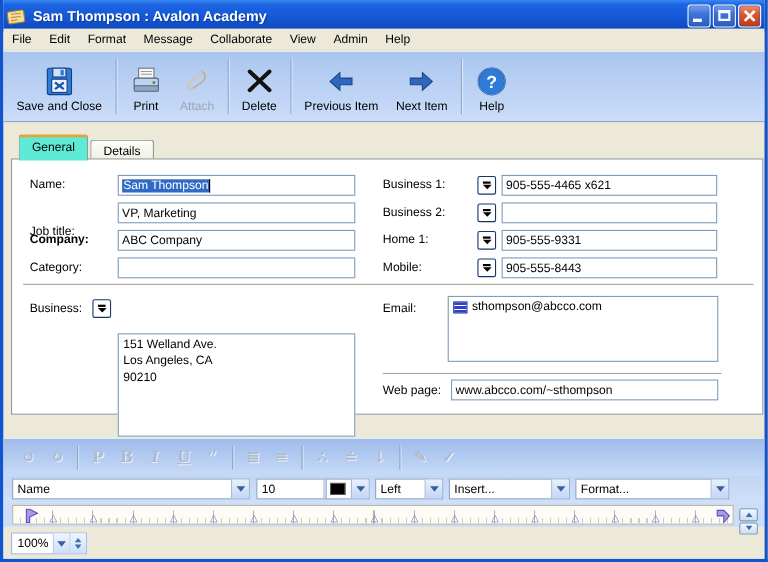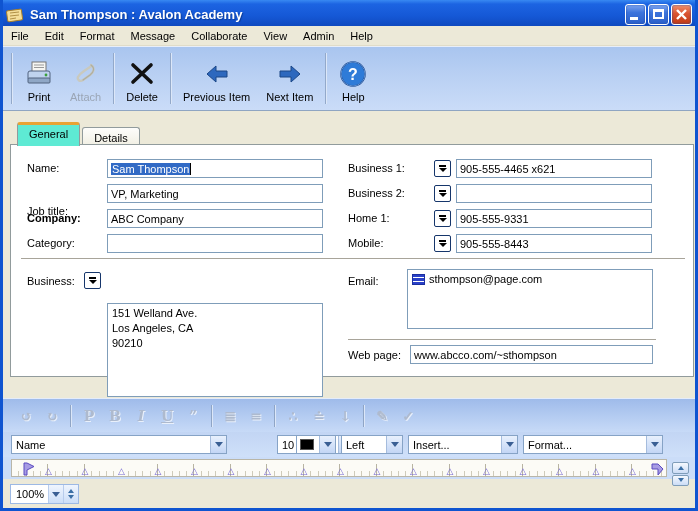--- a/index.html
+++ b/index.html
@@ -212,20 +212,33 @@
     <span class="menu-item">Edit</span>
     <span class="menu-item">Format</span>
     <span class="menu-item">Message</span>
     <span class="menu-item">Collaborate</span>
     <span class="menu-item">View</span>
     <span class="menu-item">Admin</span>
     <span class="menu-item">Help</span>
   </div>
 
   <div class="toolbar">
+    <div class="tbtn">
+      <div class="ticon">
+          <svg width="30" height="30" viewBox="0 0 30 30">
+        <rect x="4" y="3" width="22" height="24" rx="2" fill="#2E7BD8" stroke="#123E86"></rect>
+        <rect x="9" y="3" width="12" height="8" fill="#CFE2F8" stroke="#123E86"></rect>
+        <rect x="16" y="4.5" width="3" height="5" fill="#2E7BD8"></rect>
+        <rect x="8" y="13" width="14" height="12" fill="#EAF3FD" stroke="#123E86"></rect>
+        <line x1="11" y1="16" x2="19" y2="22" stroke="#1B54B0" stroke-width="2"></line>
+        <line x1="19" y1="16" x2="11" y2="22" stroke="#1B54B0" stroke-width="2"></line>
+      </svg>
+        </div>
+      <span>Save and Close</span>
+    </div>
     <div class="tsep"></div>
     <div class="tbtn">
       <div class="ticon">
           <svg width="30" height="30" viewBox="0 0 30 30">
         <rect x="8" y="3" width="14" height="10" fill="#F6F6F2" stroke="#777"></rect>
         <line x1="10" y1="6" x2="20" y2="6" stroke="#999"></line>
         <line x1="10" y1="8.5" x2="20" y2="8.5" stroke="#999"></line>
         <rect x="4" y="12" width="22" height="9" rx="2" fill="#BFD3EE" stroke="#50627E"></rect>
         <rect x="4" y="19" width="22" height="5" rx="1" fill="#8FA7C6" stroke="#50627E"></rect>
         <circle cx="22" cy="16" r="1.4" fill="#3AA03A"></circle>
@@ -335,21 +348,21 @@
         <span class="tri"></span>
       </div>
     <textarea class="addr" style="left: 96px; top: 124px; width: 216px; height: 94px;" spellcheck="false">151 Welland Ave.
 Los Angeles, CA
 90210</textarea>
 
     <span class="flabel" style="left:337px; top:130px;">Email:</span>
     <div class="emailbox" style="left:396px; top:124px; width:246px; height:60px;">
       <div class="email-item">
         <span class="card-icon"></span>
-        <span>sthompson@page.com</span>
+        <span>sthompson@abcco.com</span>
       </div>
     </div>
 
     <div class="hr" style="left:337px; top:194px; width:308px;"></div>
 
     <span class="flabel" style="left:337px; top:204px;">Web page:</span>
     <input class="tfield" style="left: 399px; top: 200px; width: 243px;" value="www.abcco.com/~sthompson">
   </div>
 
   <div class="fmtbar">
@@ -373,21 +386,21 @@
     <span class="fmt-icon">✓</span>
   </div>
 
   <div class="comborow">
     <div class="combo" style="left:8px; width:216px;">
       <span class="cval">Name</span>
       <span class="carrow">
           <span class="chev"></span>
         </span>
     </div>
-    <div class="combo" style="left:230px; width:78px;margin-left:44px;">
+    <div class="combo" style="left:230px; width:78px;">
       <span class="cval">10</span>
       <span class="carrow">
           <span class="chev"></span>
         </span>
     </div>
     <div class="combo" style="left:293px; width:40px;">
       <span class="swatch" style="background: rgb(0, 0, 0);"></span>
       <span class="carrow" style="margin-left:auto;">
           <span class="chev"></span>
         </span>

